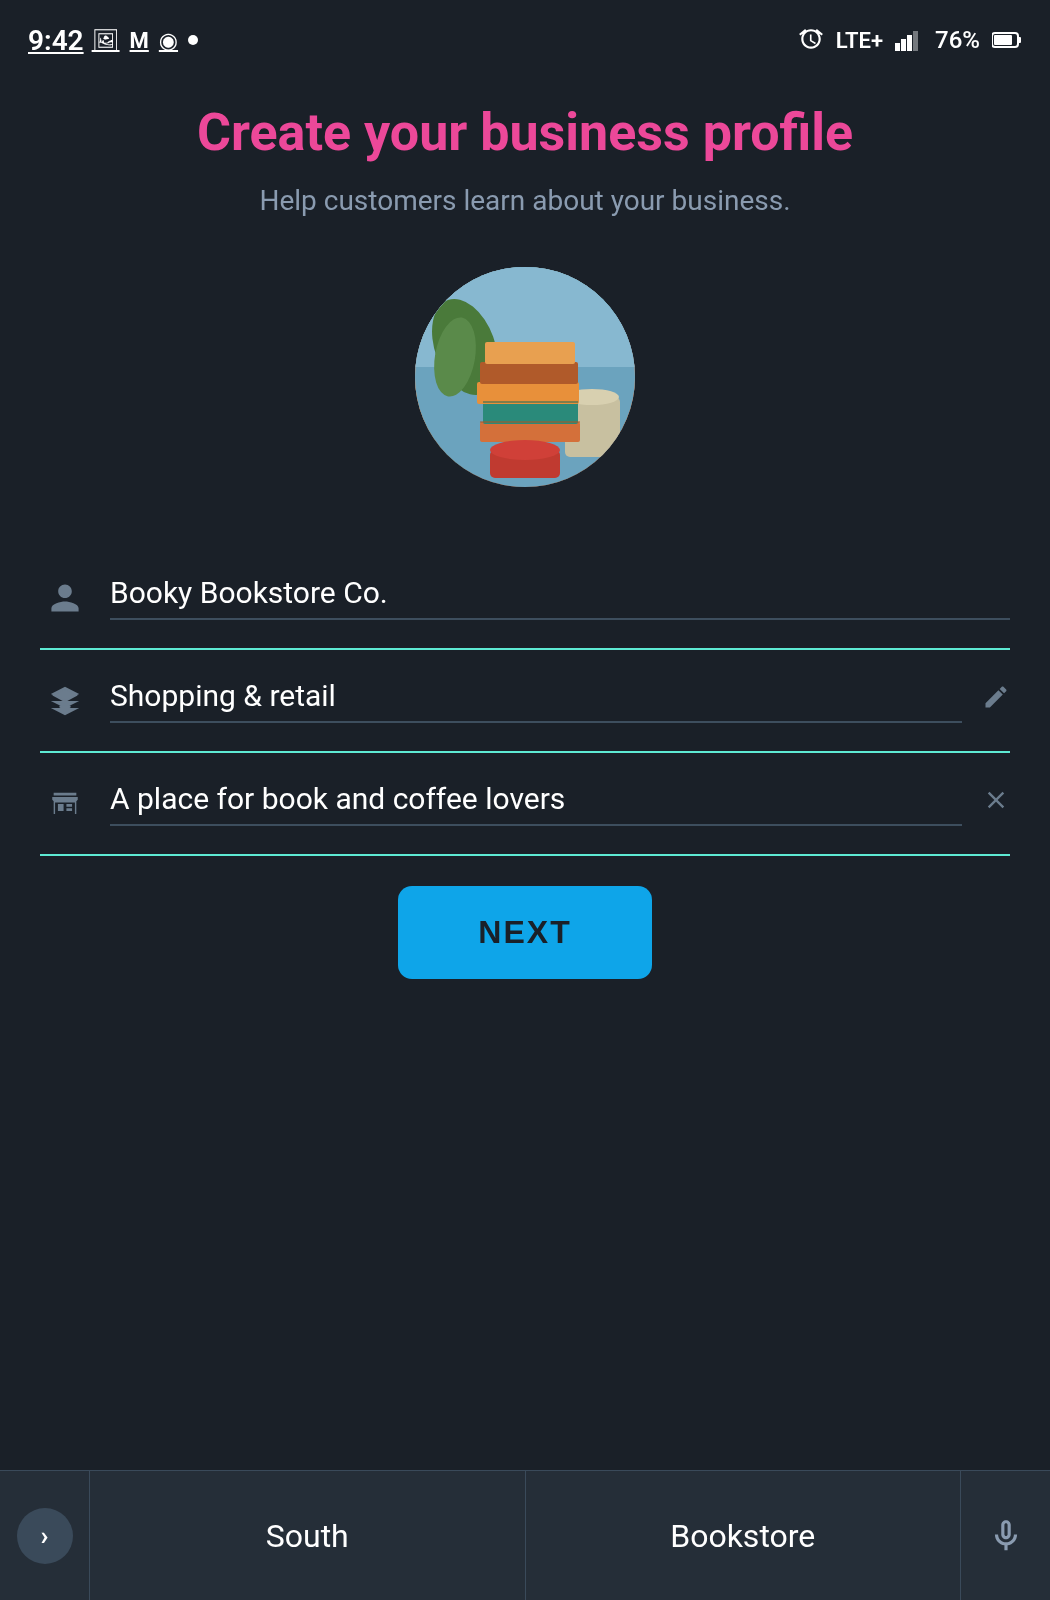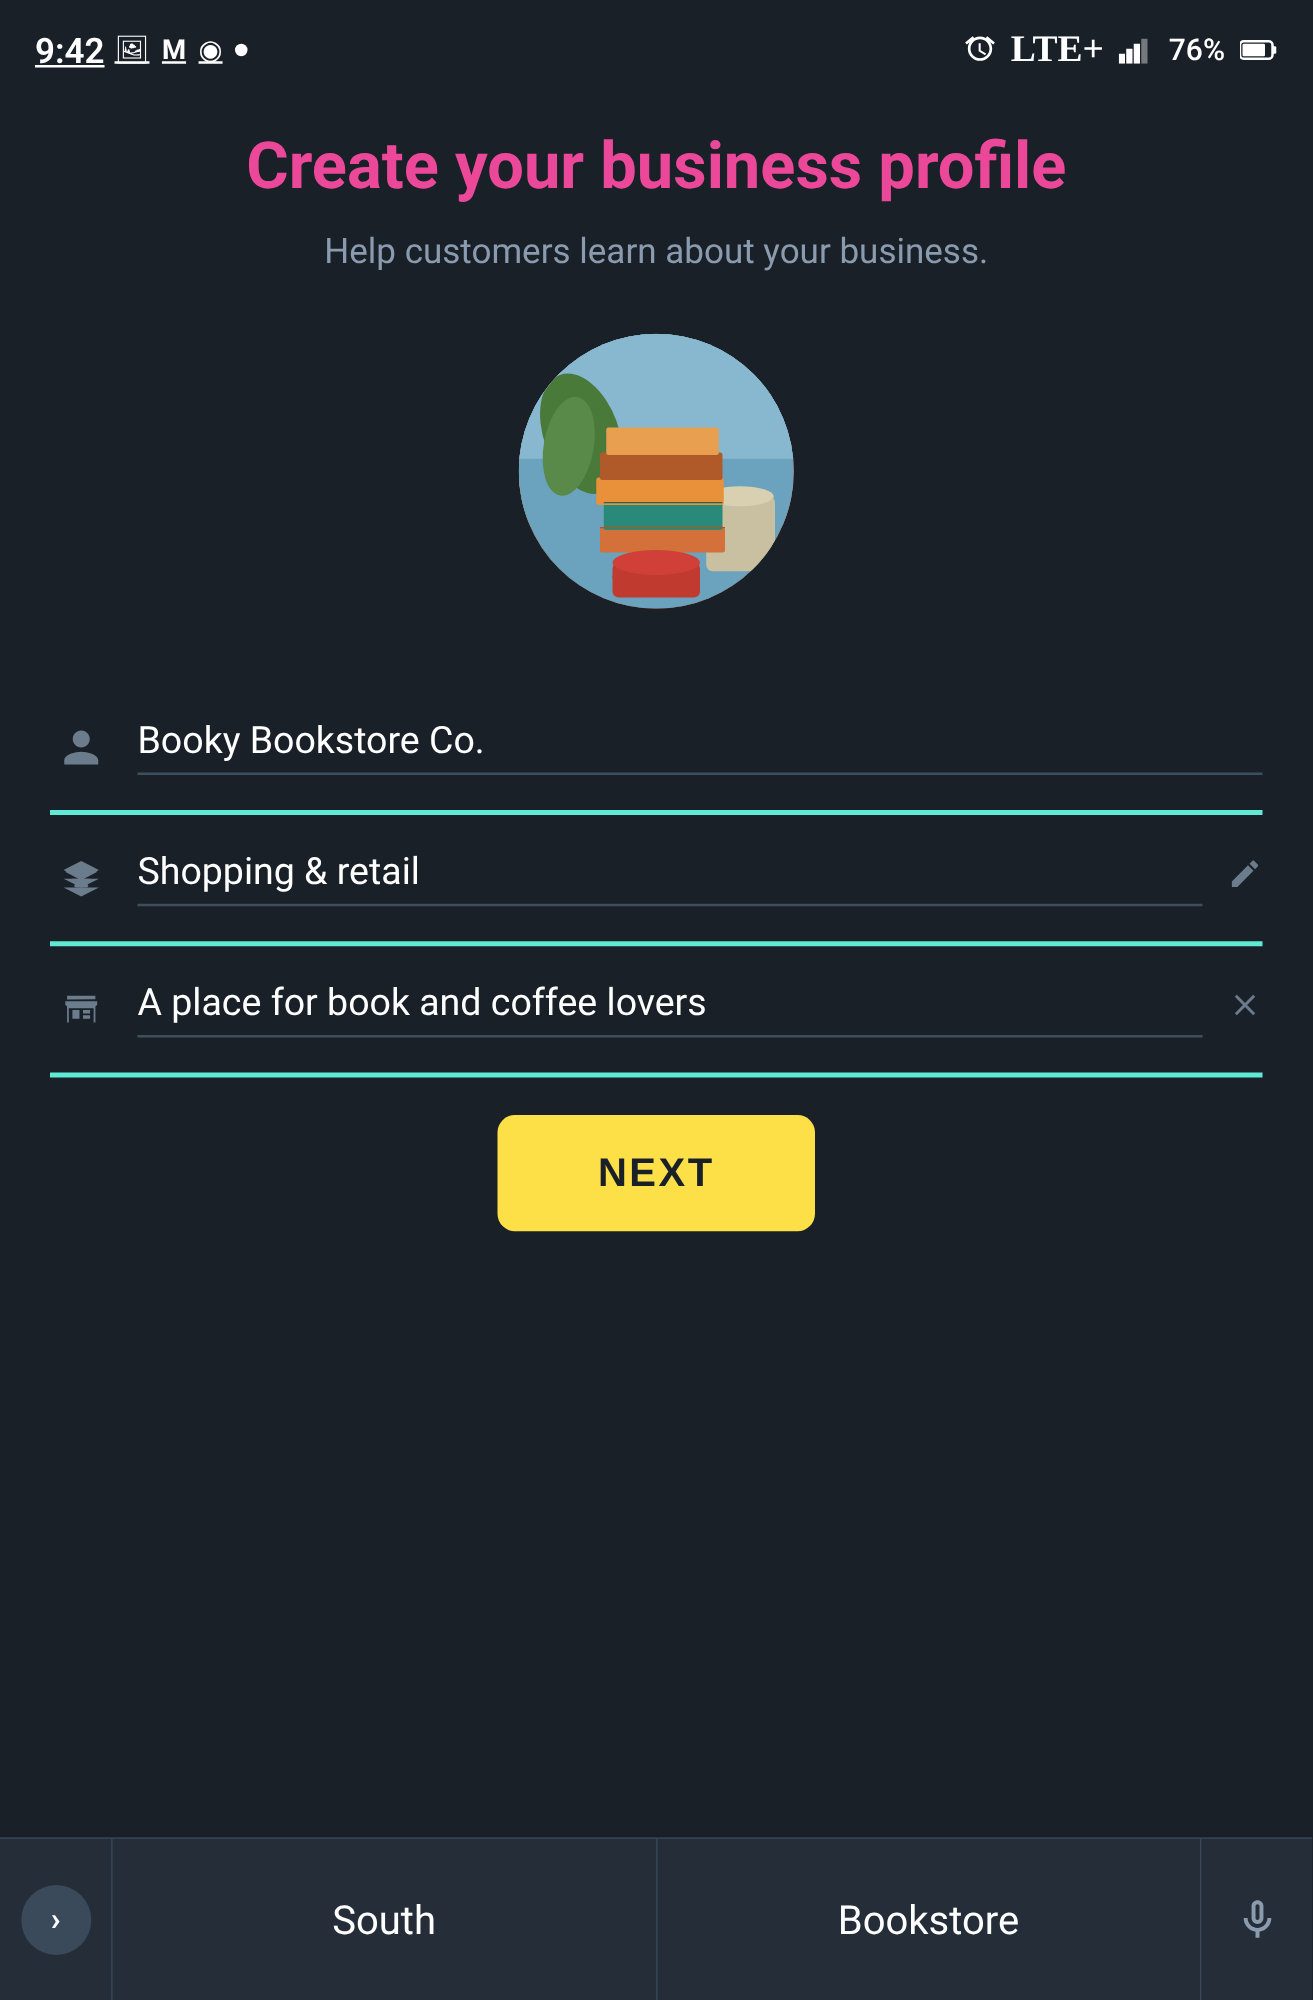--- a/index.html
+++ b/index.html
@@ -123,21 +123,21 @@
     .form-section {
       display: flex;
       flex-direction: column;
       gap: 0;
     }
 
     .field-row {
       display: flex;
       align-items: center;
       padding: 28px 0;
-      border-bottom: 4px solid #5eead4;
+      border-bottom: 2px solid #5eead4;
       position: relative;
     }
 
     .field-icon {
       width: 50px;
       flex-shrink: 0;
       display: flex;
       justify-content: center;
       align-items: center;
       color: #6b7c8d;
@@ -190,21 +190,21 @@
     }
 
     
     .next-button-container {
       display: flex;
       justify-content: center;
       margin-top: 30px;
     }
 
     .next-button {
-      background: #fde047;
+      background: #0ea5e9;
       color: #1a2028;
       border: none;
       border-radius: 14px;
       padding: 28px 80px;
       font-size: 32px;
       font-weight: 700;
       letter-spacing: 2px;
       cursor: pointer;
     }
 
@@ -297,21 +297,21 @@
 
       <div class="status-dot"></div>
     </div>
   </div>
   <div class="status-right">
 
     <svg width="26" height="26" viewBox="0 0 24 24" fill="white">
       <path d="M12 2C7.03 2 3 6.03 3 11s4.03 9 9 9 9-4.03 9-9-4.03-9-9-9zm0 16c-3.86 0-7-3.14-7-7s3.14-7 7-7 7 3.14 7 7-3.14 7-7 7zm.5-11H11v6l4.75 2.85.75-1.23-4-2.37V7zM7.88 3.39L6.6 1.86 1 6.42l1.27 1.53 5.61-4.56zM23 6.41l-5.61-4.55-1.27 1.53 5.61 4.55L23 6.41z"></path>
     </svg>
 
-    <span style="font-size:30px; color:white; font-weight:600;font-family:Liberation Serif, serif;">LTE+</span>
+    <span style="font-size:22px; color:white; font-weight:600;">LTE+</span>
 
     <svg width="28" height="22" viewBox="0 0 28 22" fill="white">
       <rect x="0" y="14" width="5" height="8"></rect>
       <rect x="6" y="10" width="5" height="12"></rect>
       <rect x="12" y="6" width="5" height="16"></rect>
       <rect x="18" y="2" width="5" height="20" opacity="0.4"></rect>
     </svg>
 
     <span class="battery-text">76%</span>
 

